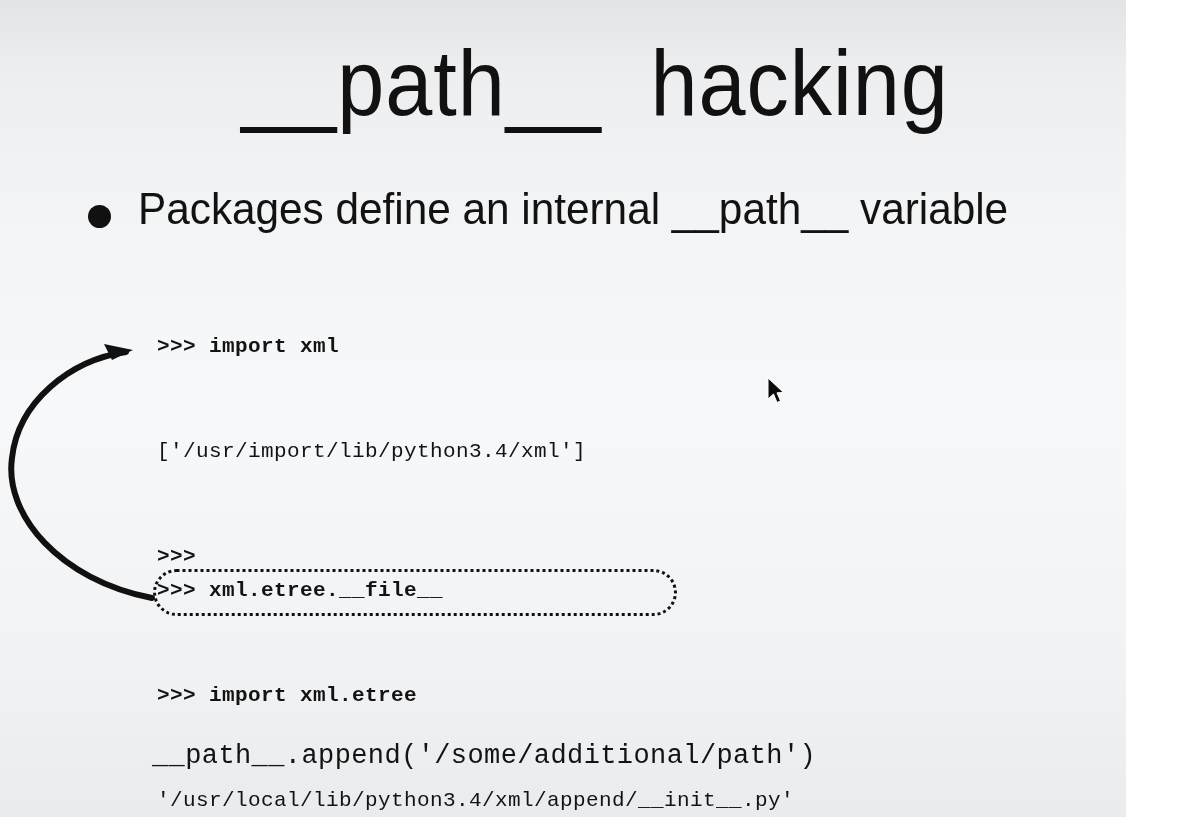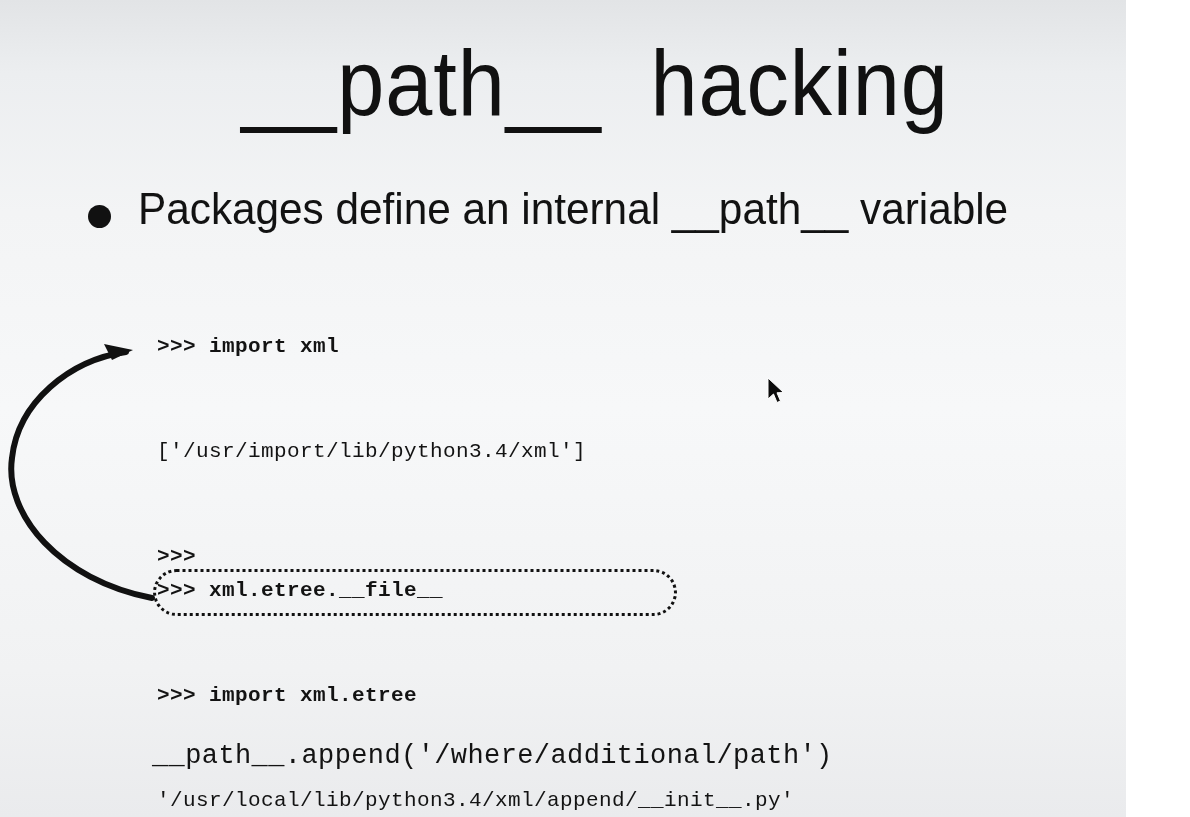--- a/index.html
+++ b/index.html
@@ -161,19 +161,19 @@
   </div>
 
   <div id="highlight-oval"></div>
 
   <svg id="arrow-svg" viewBox="0 0 200 290">
     <path d="M 152 268 C 60 250, 4 185, 12 128 C 18 72, 70 30, 126 22" fill="none" stroke="#111111" stroke-width="6" stroke-linecap="round"></path>
     <path d="M 133 20 L 104 14 L 112 30 Z" fill="#111111"></path>
   </svg>
 
 
-  <div id="code-3">__path__.append('/where/additional/path')</div>
+  <div id="code-3">__path__.append('/some/additional/path')</div>
 
   <svg id="cursor" viewBox="0 0 20 28">
     <path d="M 2 1 L 2 22 L 7.5 17 L 11 25.5 L 14.5 24 L 11 15.8 L 17.5 15.5 Z" fill="#0b0b0b" stroke="#ffffff" stroke-width="1"></path>
   </svg>
 
 </div>
 
 </body></html>

